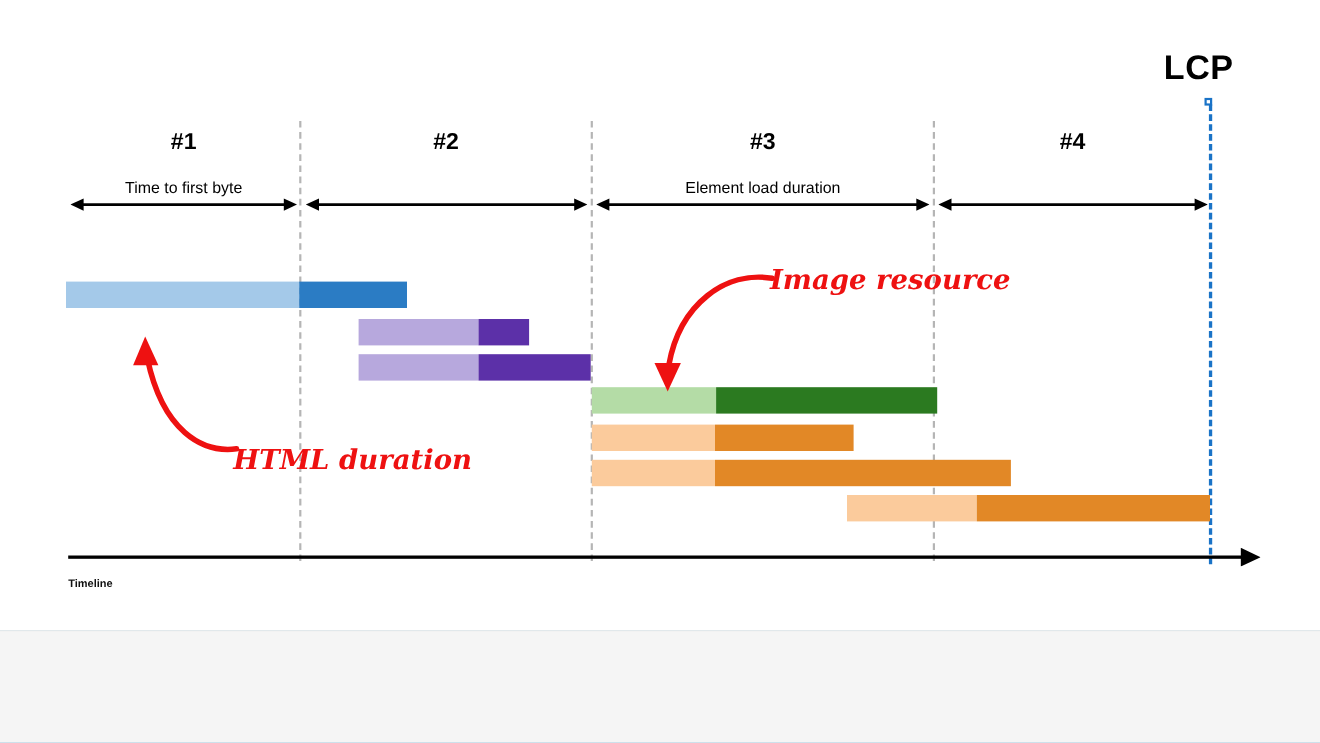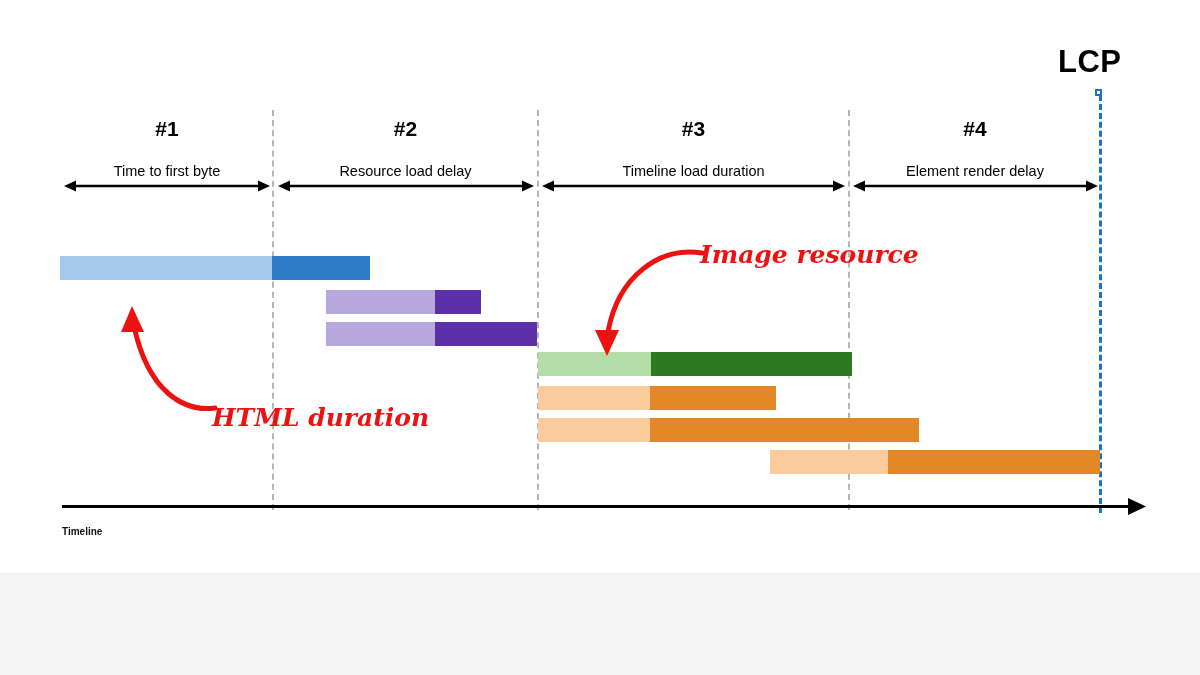--- a/index.html
+++ b/index.html
@@ -173,45 +173,43 @@
     <div class="phase-arrow" style="left:64px; width:206px;">
       <svg width="206" height="12" viewBox="0 0 206 12">
         <line x1="9" y1="6" x2="197" y2="6" stroke="#000" stroke-width="2.5"></line>
         <polygon points="0,6 12,0.5 12,11.5" fill="#000"></polygon>
         <polygon points="206,6 194,0.5 194,11.5" fill="#000"></polygon>
       </svg>
     </div>
 
     <div class="phase" style="left:274px; width:263px;">
       <div class="phase-num">#2</div>
-      <div class="phase-name">Resource load delay</div>
     </div>
     <div class="phase-arrow" style="left:278px; width:256px;">
       <svg width="256" height="12" viewBox="0 0 256 12">
         <line x1="9" y1="6" x2="247" y2="6" stroke="#000" stroke-width="2.5"></line>
         <polygon points="0,6 12,0.5 12,11.5" fill="#000"></polygon>
         <polygon points="256,6 244,0.5 244,11.5" fill="#000"></polygon>
       </svg>
     </div>
 
     <div class="phase" style="left:539px; width:309px;">
       <div class="phase-num">#3</div>
-      <div class="phase-name">Timeline load duration</div>
+      <div class="phase-name">Element load duration</div>
     </div>
     <div class="phase-arrow" style="left:542px; width:303px;">
       <svg width="303" height="12" viewBox="0 0 303 12">
         <line x1="9" y1="6" x2="294" y2="6" stroke="#000" stroke-width="2.5"></line>
         <polygon points="0,6 12,0.5 12,11.5" fill="#000"></polygon>
         <polygon points="303,6 291,0.5 291,11.5" fill="#000"></polygon>
       </svg>
     </div>
 
     <div class="phase" style="left:850px; width:250px;">
       <div class="phase-num">#4</div>
-      <div class="phase-name">Element render delay</div>
     </div>
     <div class="phase-arrow" style="left:853px; width:245px;">
       <svg width="245" height="12" viewBox="0 0 245 12">
         <line x1="9" y1="6" x2="236" y2="6" stroke="#000" stroke-width="2.5"></line>
         <polygon points="0,6 12,0.5 12,11.5" fill="#000"></polygon>
         <polygon points="245,6 233,0.5 233,11.5" fill="#000"></polygon>
       </svg>
     </div>
 
     <div id="bars">

